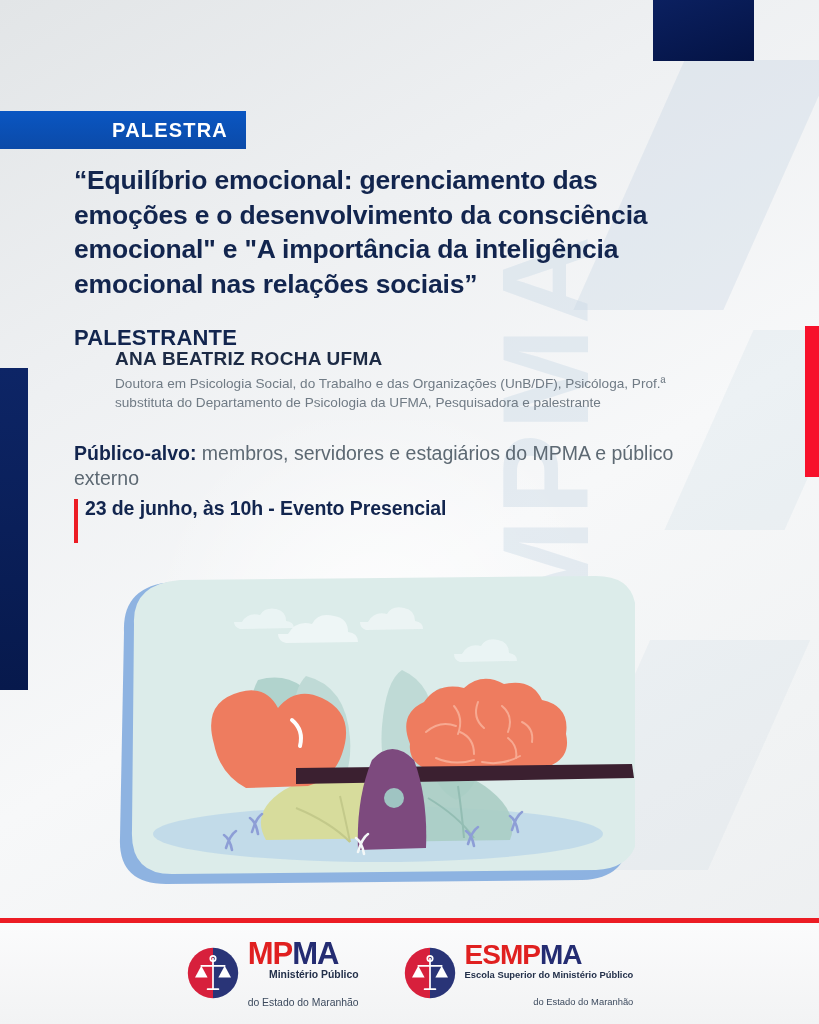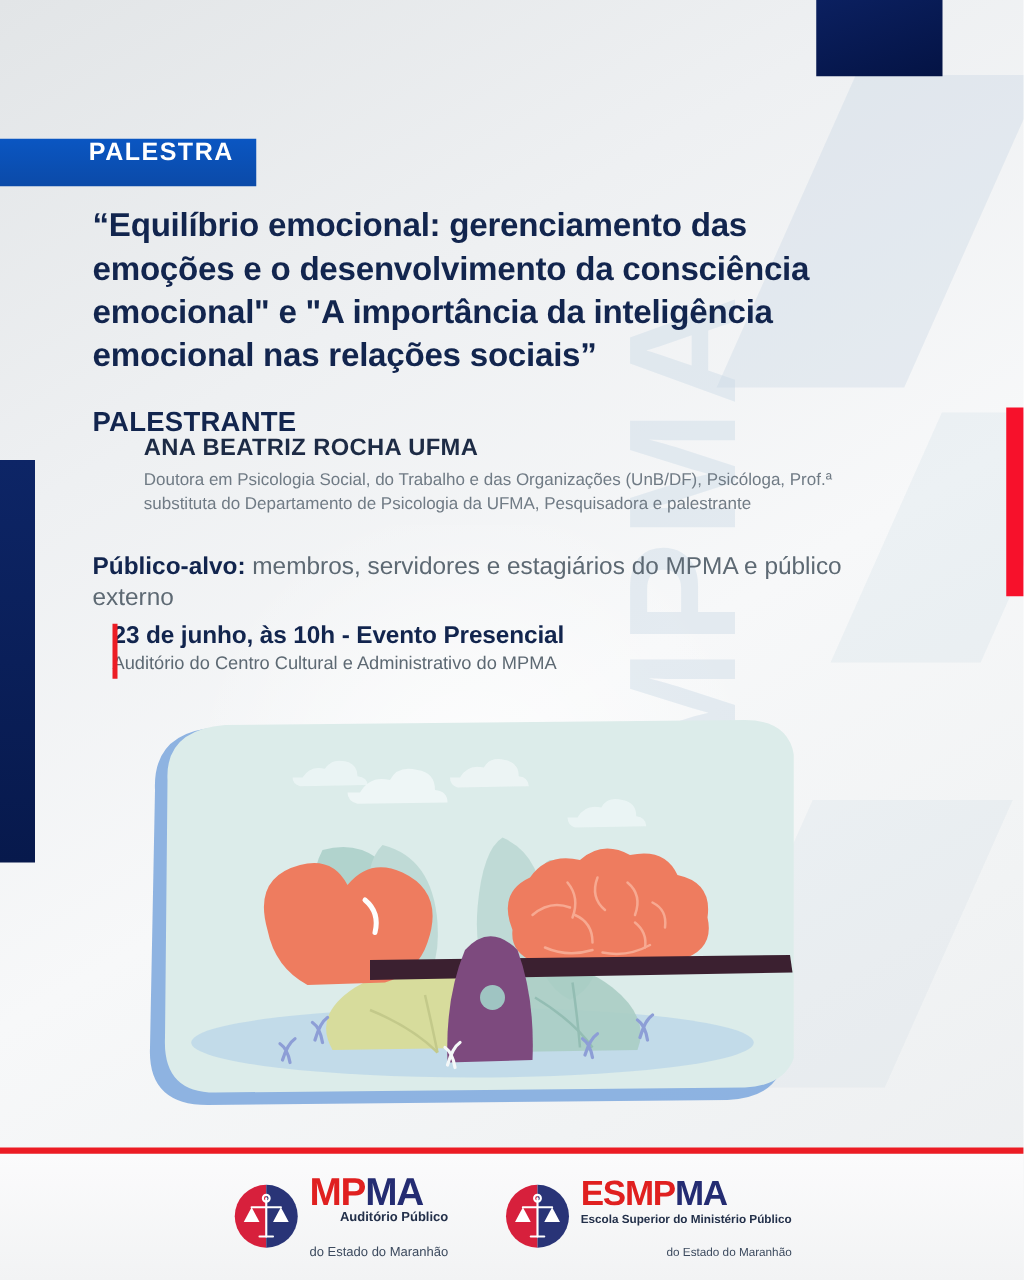--- a/index.html
+++ b/index.html
@@ -70,23 +70,23 @@
   .footer-plate {
     position: absolute;
     left: 0; right: 0; top: 923px; bottom: 0;
     background: linear-gradient(180deg, #fbfbfc 0%, #f2f3f4 100%);
   }
 
   
   .badge {
     position: absolute;
     left: 0; top: 111px;
-    width: 205px; height: 38px;
+    width: 246px; height: 38px;
     background: linear-gradient(180deg, #0a56c2 0%, #0b4aa8 100%);
-    display: flex; justify-content: flex-end;
+    display: flex; align-items: center; justify-content: flex-end;
     padding-right: 18px;
   }
   .badge span {
     color: #ffffff; font-size: 20px; font-weight: 700; letter-spacing: 1.2px;
   }
 
   
   .content { position: absolute; left: 74px; top: 0; width: 660px; }
 
   .talk-title {
@@ -111,21 +111,22 @@
     color: #707b85; font-size: 13.6px; font-weight: 400; line-height: 1.42;
   }
 
   .audience {
     position: absolute; top: 441px; left: 0; width: 600px;
     color: #5d6973; font-size: 19.5px; font-weight: 400; line-height: 1.28;
   }
   .audience b { color: #12254e; font-weight: 700; }
 
   .date-block {
-    position: absolute; top: 497px; left: 16px; width: 600px;
+    position: absolute; top: 497px; left: 0; width: 600px;
+    padding-left: 11px;
   }
   .date-block::before {
     content: ""; position: absolute; left: 0; top: 2px;
     width: 4px; height: 44px; background: #ec1c24;
   }
   .date-main {
     color: #12254e; font-size: 19.5px; font-weight: 700; letter-spacing: -0.1px;
   }
   .date-sub {
     color: #5d6973; font-size: 14.6px; font-weight: 400; margin-top: 3px;
@@ -185,21 +186,20 @@
     <div class="sec-label">PALESTRANTE</div>
     <div class="speaker-name">ANA BEATRIZ ROCHA UFMA</div>
     <div class="speaker-bio">Doutora em Psicologia Social, do Trabalho e das Organizações (UnB/DF), Psicóloga, Prof.ª substituta do Departamento de Psicologia da UFMA, Pesquisadora  e palestrante</div>
 
     <div class="audience">
       <b>Público-alvo:</b><span> membros, servidores e estagiários do MPMA e público externo</span>
     </div>
 
     <div class="date-block">
       <div class="date-main">23 de junho, às 10h - Evento Presencial</div>
-      <div class="date-sub">Auditório do Centro Cultural e Administrativo do MPMA</div>
     </div>
   </div>
 
   <div class="illustration">
     <svg viewBox="0 0 525 320" xmlns="http://www.w3.org/2000/svg">
 
       <path d="M14 60 Q12 14 62 10 L470 6 Q518 6 516 52 L518 262 Q520 306 472 308 L56 312 Q8 312 10 266 Z" fill="#7ba7dd" opacity="0.85"></path>
 
       <path d="M24 52 Q22 12 70 8 L486 4 Q528 4 526 46 L528 252 Q530 296 486 298 L62 302 Q20 302 22 258 Z" fill="#dcecea"></path>
 
@@ -274,21 +274,21 @@
           <path d="M30 14 v34"></path>
           <path d="M17 22 h26"></path>
           <path d="M17 22 l-7 13 h14 z" fill="#ffffff" stroke="none"></path>
           <path d="M43 22 l-7 13 h14 z" fill="#ffffff" stroke="none"></path>
           <path d="M24 48 h12"></path>
           <path d="M27 14 a3 3 0 1 1 6 0 a3 3 0 1 1 -6 0"></path>
         </g>
       </svg>
       <div class="logo-text">
         <div class="logo-word"><span class="red">MP</span><span class="navy">MA</span></div>
-        <div class="logo-sub1">Auditório Público</div>
+        <div class="logo-sub1">Ministério Público</div>
         <div class="logo-sub2">do Estado do Maranhão</div>
       </div>
     </div>
 
     <div class="logo esm">
       <svg class="logo-mark" viewBox="0 0 60 60">
         <path d="M30 2 A28 28 0 0 0 30 58 Z" fill="#d7203c"></path>
         <path d="M30 2 A28 28 0 0 1 30 58 Z" fill="#293477"></path>
         <g stroke="#ffffff" stroke-width="1.9" fill="none" stroke-linecap="round">
           <path d="M30 14 v34"></path>

